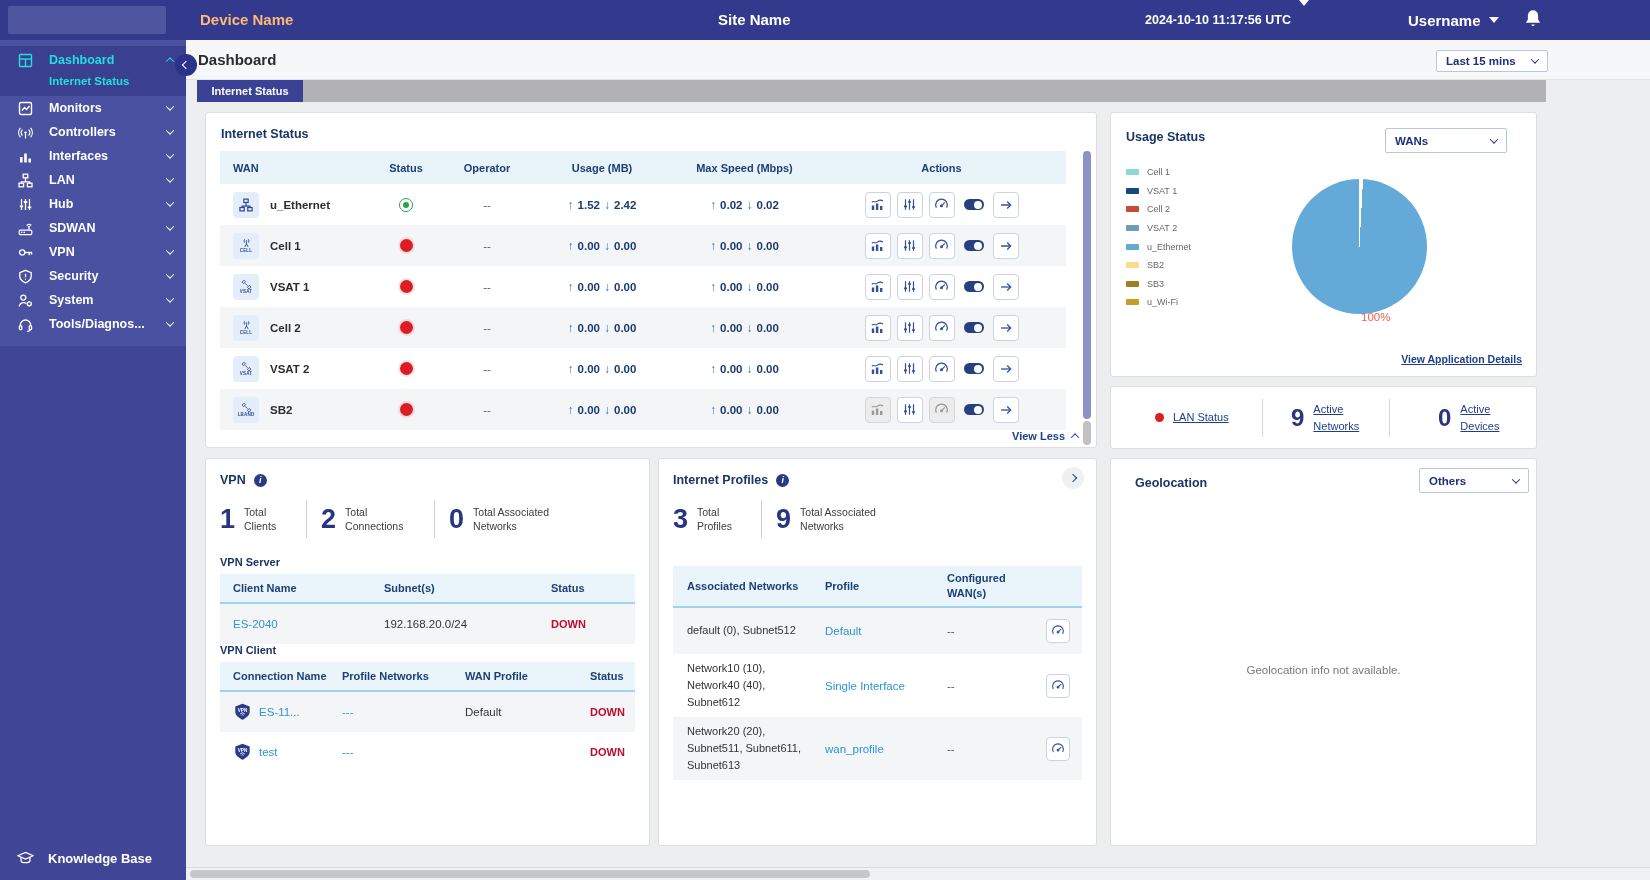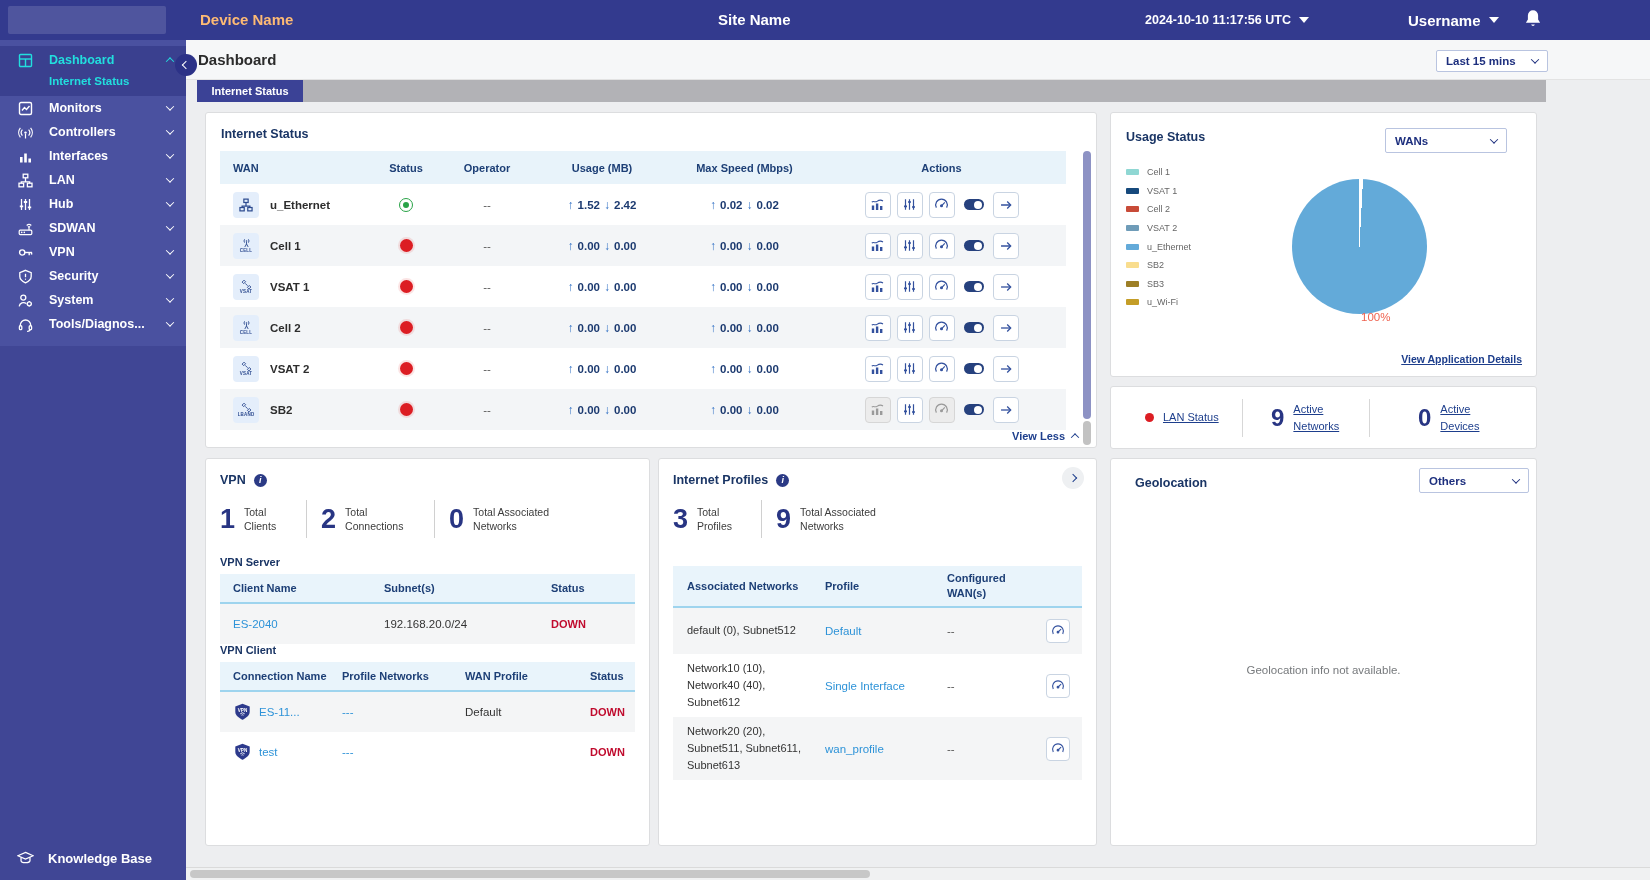--- a/index.html
+++ b/index.html
@@ -5,21 +5,21 @@
   * { margin:0; padding:0; box-sizing:border-box; }
   html,body { background:#d8d8d8; }
   body { font-family:"Liberation Sans", sans-serif; }
   .app { position:relative; width:1650px; height:880px; overflow:hidden; background:#edeef0; }
 
   
   .topbar { position:absolute; top:0; left:0; width:1650px; height:40px; background:#333a8e; z-index:30; }
   .logo-box { position:absolute; left:8px; top:6px; width:158px; height:28px; background:rgba(255,255,255,.14); border-radius:2px; }
   .dev-name { position:absolute; left:200px; top:0; line-height:40px; color:#fdba74; font-size:15px; font-weight:bold; }
   .site-name { position:absolute; left:718px; top:0; line-height:40px; color:#fff; font-size:15px; font-weight:bold; }
-  .hdr-time { position:absolute; left:1145px; top:0; line-height:40px; color:#fff; font-size:12.5px; font-weight:bold; display:flex; align-items:center; height:40px; cursor:pointer; }
+  .hdr-time { position:absolute; left:1145px; top:0; line-height:40px; color:#fff; font-size:12.5px; font-weight:bold; display:flex; height:40px; cursor:pointer; }
   .hdr-user { position:absolute; left:1408px; top:0; height:40px; display:flex; align-items:center; color:#fff; font-size:15px; font-weight:bold; cursor:pointer; }
   .caret { width:0; height:0; border-left:5px solid transparent; border-right:5px solid transparent; border-top:6px solid #fff; margin-left:8px; }
   .bell { position:absolute; left:1524px; top:9px; cursor:pointer; }
 
   
   .sidebar { position:absolute; left:0; top:40px; bottom:0; width:186px; background:#404695; z-index:20; }
   .nav { background:#4a51a0; padding:6px 0 10px 0; }
   .nav-group-active { background:#3a408f; padding:2px 0 4px 0; }
   .nav-item { display:flex; align-items:center; height:24px; padding:0 13px 0 17px; color:#fff; font-size:12.5px; font-weight:bold; cursor:pointer; }
   .nav-item .ico { width:16px; height:16px; display:flex; align-items:center; justify-content:center; flex:0 0 16px; }
@@ -85,21 +85,21 @@
   .legend-item { display:flex; align-items:center; height:18.6px; }
   .swatch { width:13px; height:6px; border-radius:1px; margin-right:8px; }
   .legend-lbl { font-size:9px; color:#666; }
   .pie { position:absolute; left:181px; top:66px; width:135px; height:135px; border-radius:50%; }
   .pie-label { position:absolute; left:250px; top:198px; color:#ef6350; font-size:11.5px; }
   .usage-link { position:absolute; right:14px; bottom:11px; color:#1d3e8c; font-size:10.5px; font-weight:bold; text-decoration:underline; cursor:pointer; }
 
   
   .lan-card { left:1110px; top:386px; width:427px; height:63px; display:flex; align-items:center; }
   .lan-seg { display:flex; align-items:center; height:38px; }
-  .lan-seg.s1 { width:132px; padding-left:34px; border-right:1px solid #d7d7d7; }
+  .lan-seg.s1 { width:152px; padding-left:44px; border-right:1px solid #d7d7d7; }
   .lan-seg.s2 { width:127px; padding-left:28px; border-right:1px solid #d7d7d7; }
   .lan-seg.s3 { flex:1; padding-left:48px; }
   .lan-dot { width:9px; height:9px; background:#dc1d23; border-radius:50%; margin-right:9px; flex:0 0 9px; }
   .big-num { font-size:24px; font-weight:bold; color:#283583; margin-right:9px; }
   .lan-link { color:#1d3e8c; font-size:11px; text-decoration:underline; line-height:1.5; cursor:pointer; width:62px; }
 
   
   .geo-card { left:1110px; top:458px; width:427px; height:388px; }
   .geo-card .card-title { margin:17px 0 0 24px; }
   .others-select { position:absolute; left:308px; top:9px; width:110px; height:25px; }

